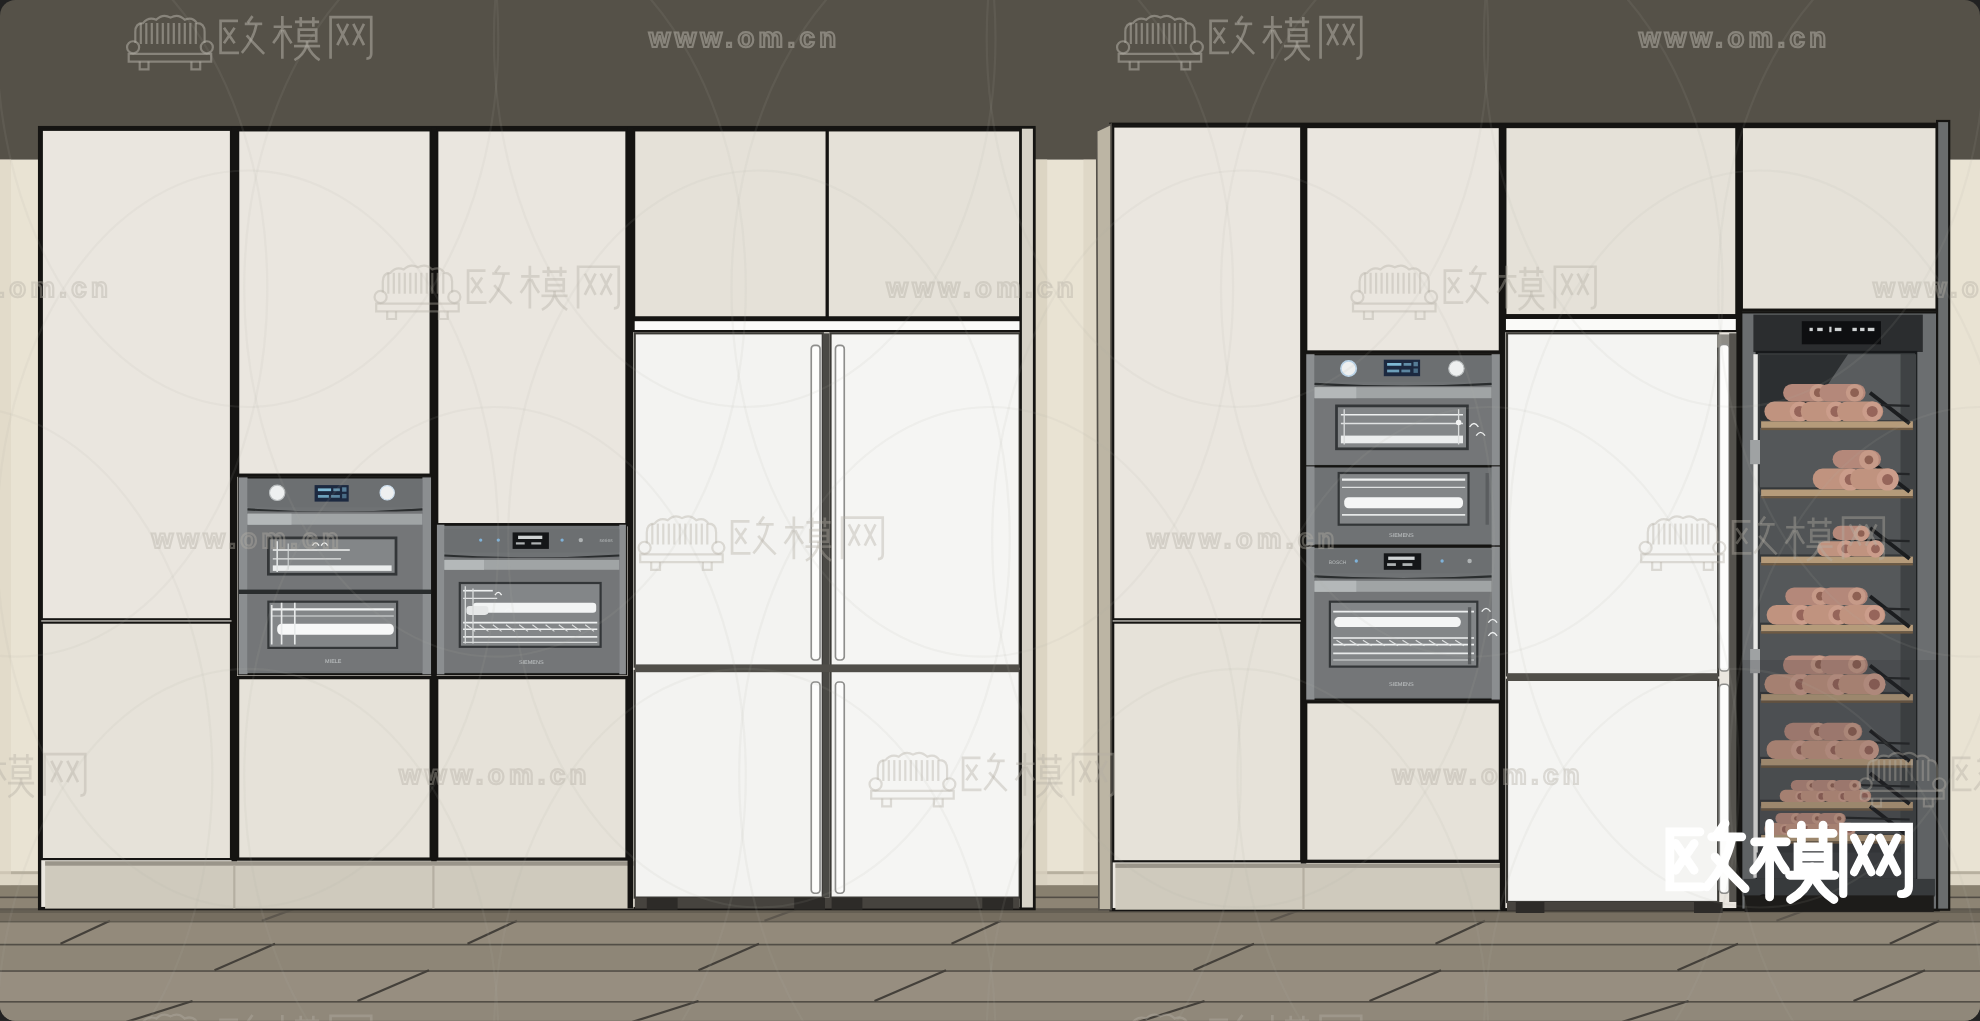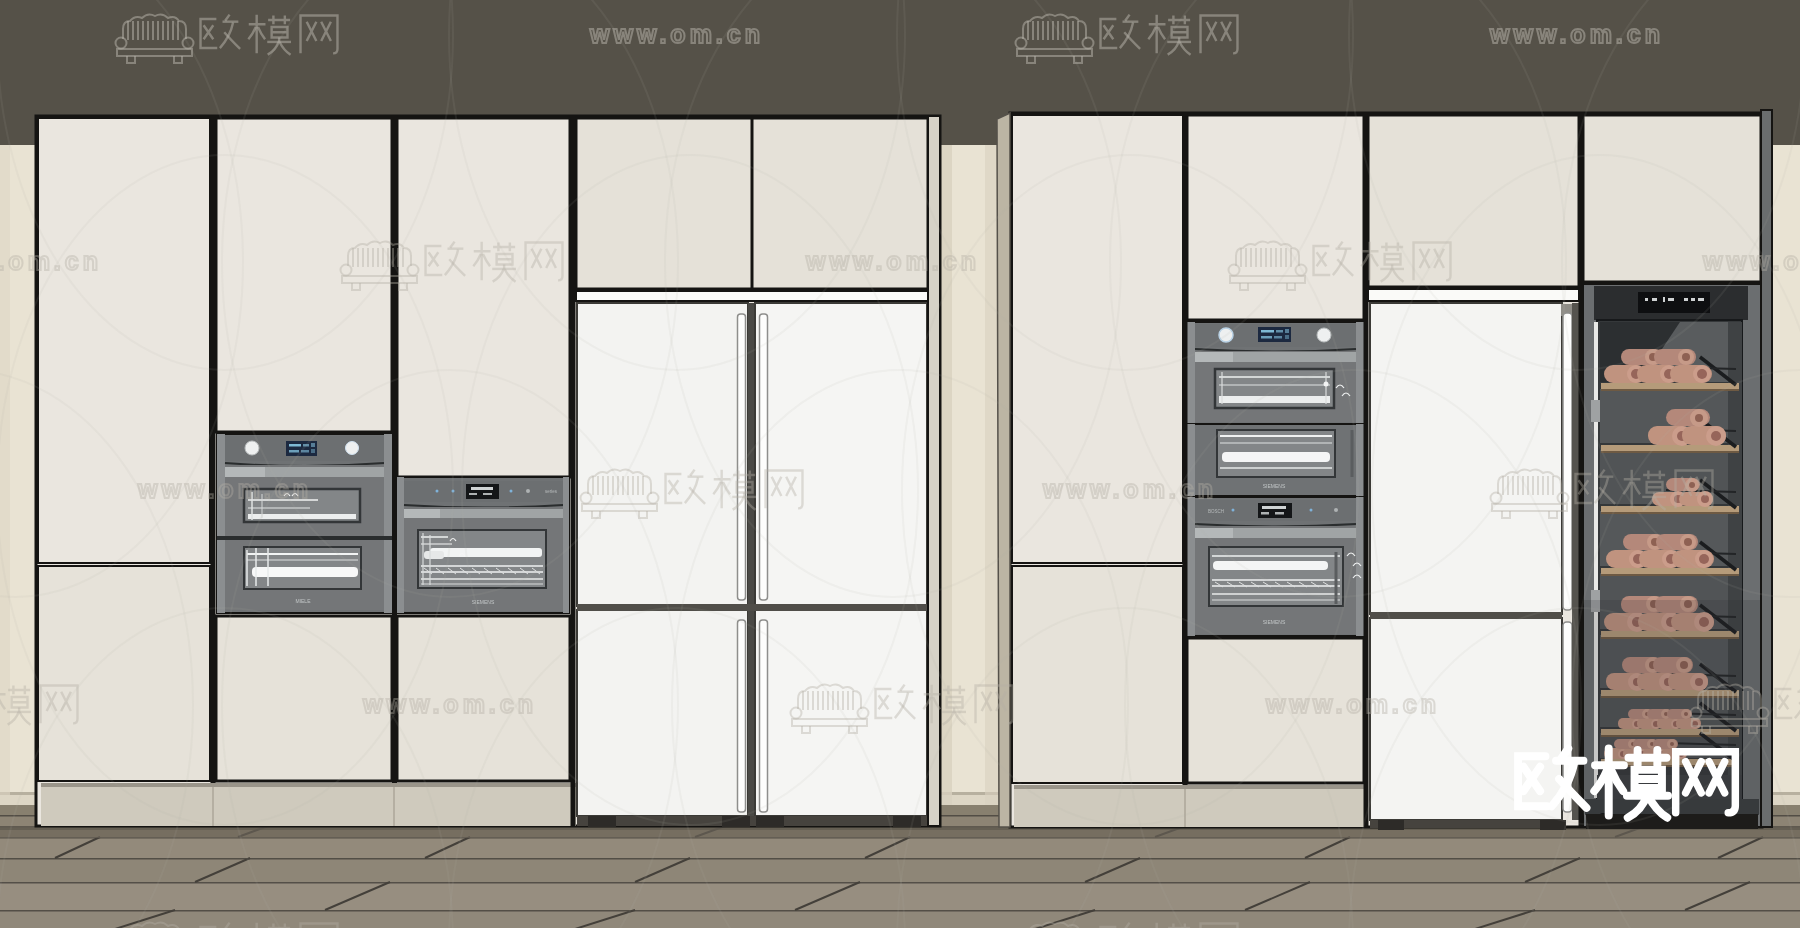--- a/index.html
+++ b/index.html
@@ -1,16 +1,16 @@
 <!DOCTYPE html>
 <html><head>
 <meta charset="utf-8">
 <style>
 html,body{margin:0;padding:0;background:#222;}
-#stage{position:relative;width:1800px;height:928px;overflow:hidden;font-family:"Liberation Sans", sans-serif;}
+#stage{position:relative;width:1800px;height:928px;overflow:hidden;font-family:"Liberation Sans", sans-serif;border-radius:14px;}
 </style>
 </head>
 <body>
 <div id="stage">
 <svg width="1800" height="928" viewBox="0 0 1800 928">
 <defs>
 <filter id="walltex" x="0" y="0" width="100%" height="100%">
  <feTurbulence type="fractalNoise" baseFrequency="1.1" numOctaves="2" seed="4" result="n"></feTurbulence>
  <feColorMatrix in="n" type="matrix" values="0 0 0 0 0.78  0 0 0 0 0.75  0 0 0 0 0.66  0 0 0 0.4 0"></feColorMatrix>
 </filter>

